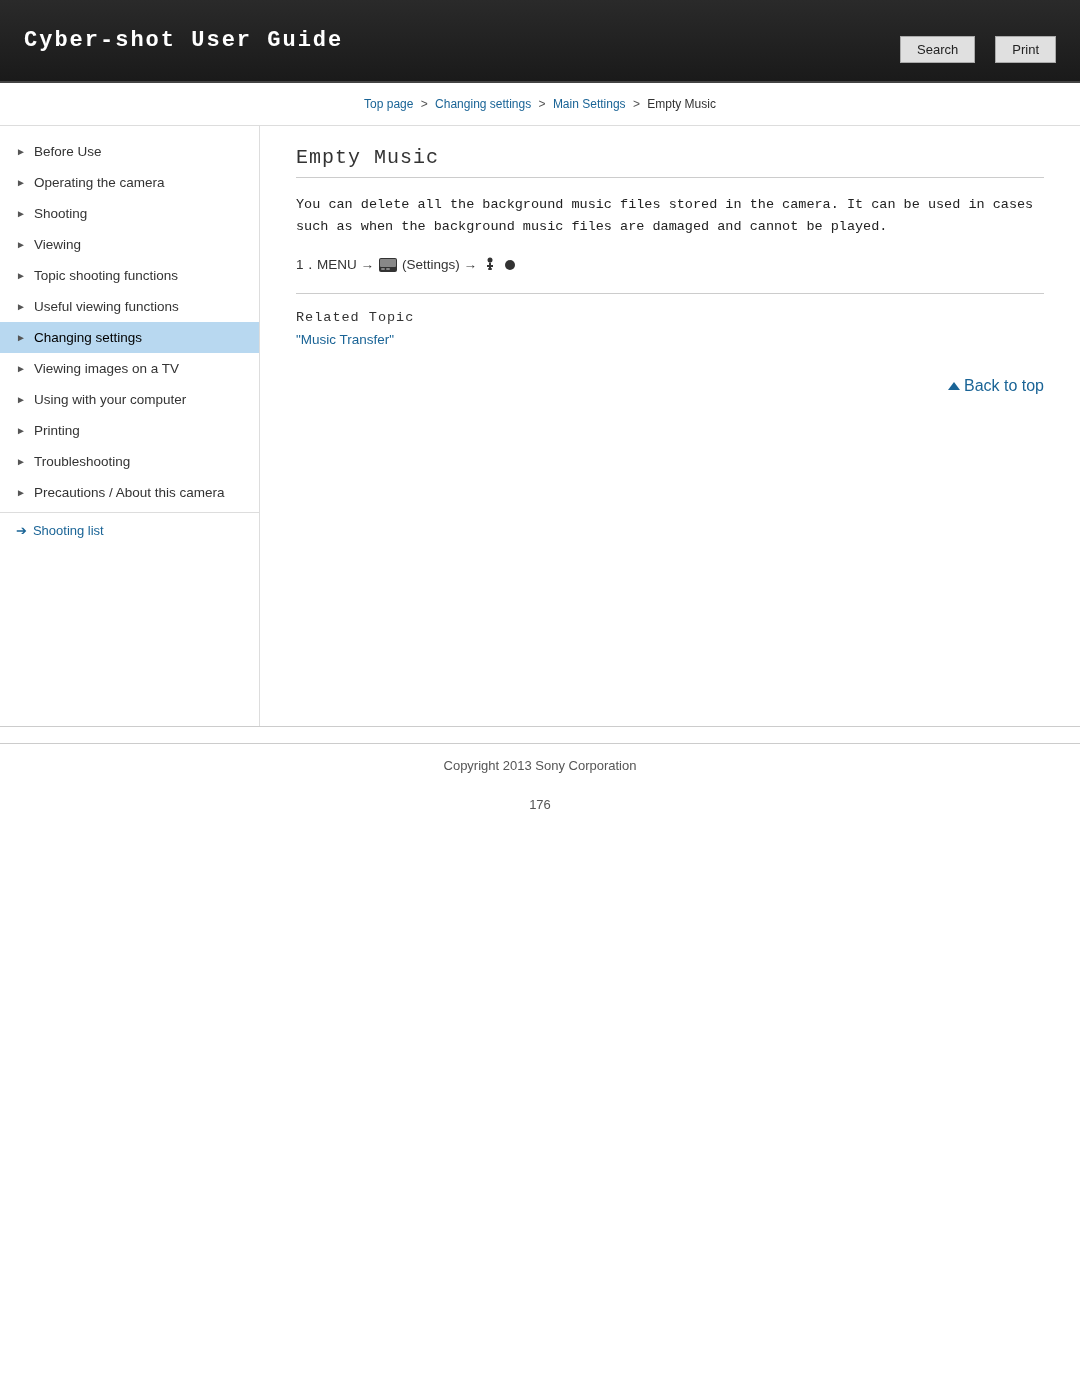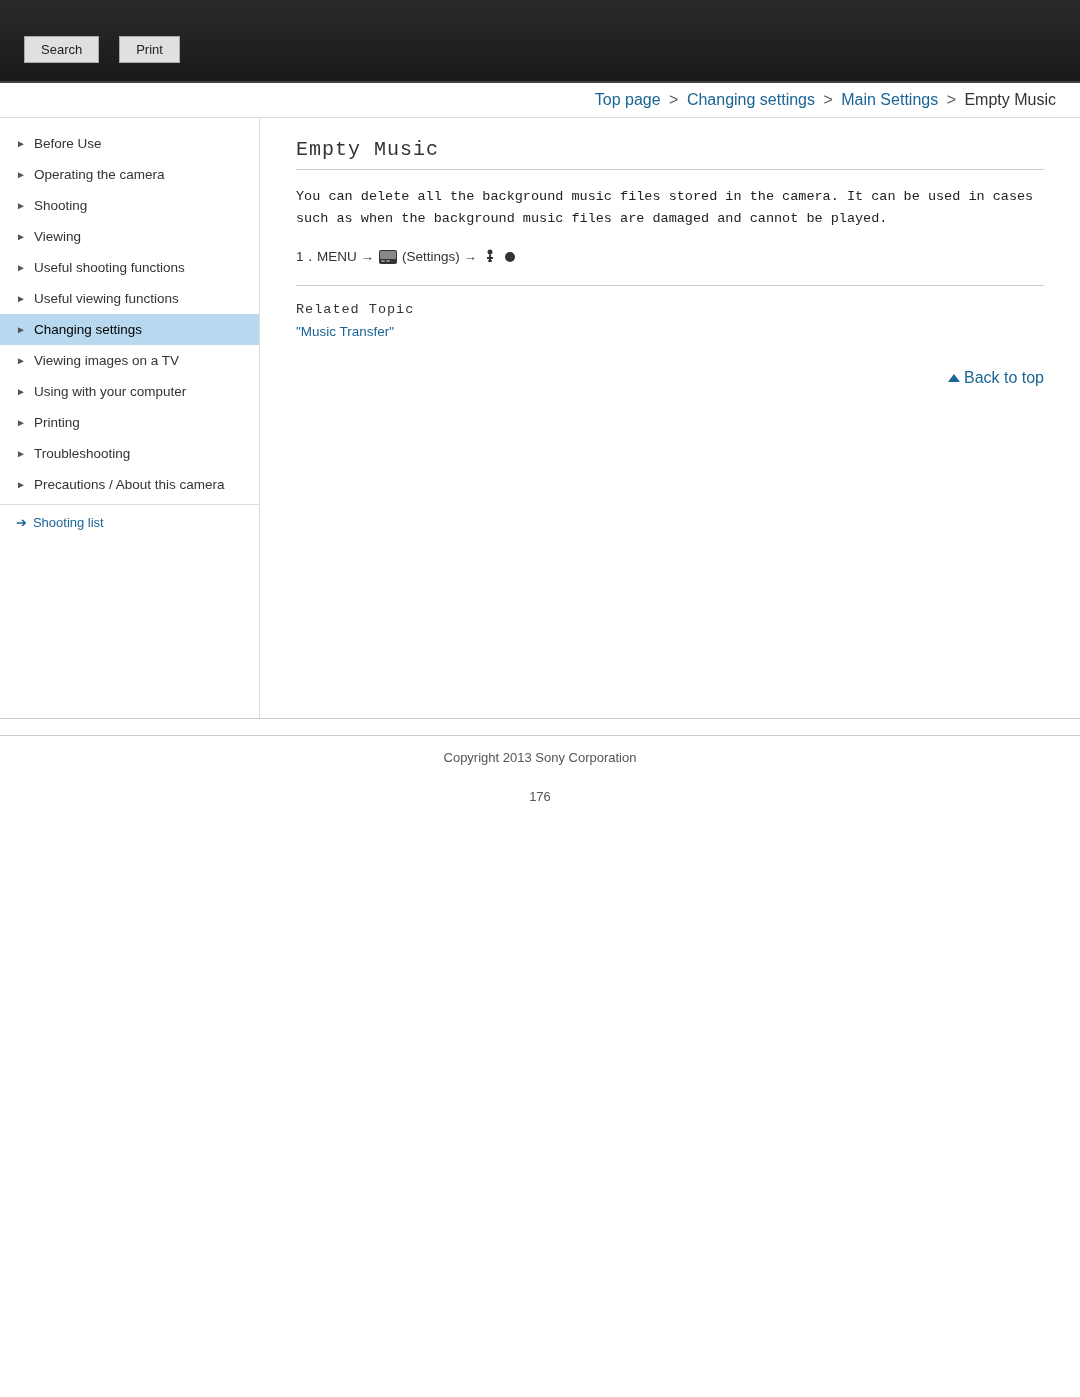--- a/index.html
+++ b/index.html
@@ -37,23 +37,23 @@
       background: #e0e0e0;
       border: 1px solid #aaa;
       padding: 5px 16px;
       font-size: 13px;
       cursor: pointer;
       color: #222;
     }
 
     
     .breadcrumb-bar {
-      padding: 8px 24px;
-      text-align: right;
-      font-size: 16px;
+      padding: 14px 24px;
+      text-align: center;
+      font-size: 12px;
       border-bottom: 1px solid #ddd;
     }
     .breadcrumb-bar a, .breadcrumb-link {
       color: #1a6496;
       text-decoration: none;
     }
     .breadcrumb-sep { color: #555; margin: 0 4px; }
 
     
     .layout {
@@ -202,20 +202,21 @@
       background: #333;
       border-radius: 50%;
       vertical-align: middle;
       margin: 0 2px;
     }
   </style>
 </head>
 <body>
 
 <div class="header">
+  <span class="header-title">Cyber-shot User Guide</span>
   <div class="header-buttons">
     <button class="header-btn">Search</button>
     <button class="header-btn">Print</button>
   </div>
 </div>
 
 <div class="breadcrumb-bar">
   <a href="#" class="breadcrumb-link">Top page</a>
   <span class="breadcrumb-sep"> &gt; </span>
   <a href="#" class="breadcrumb-link">Changing settings</a>
@@ -239,21 +240,21 @@
     <div class="sidebar-item">
       <span class="sidebar-arrow">►</span>
       <span>Shooting</span>
     </div>
     <div class="sidebar-item">
       <span class="sidebar-arrow">►</span>
       <span>Viewing</span>
     </div>
     <div class="sidebar-item">
       <span class="sidebar-arrow">►</span>
-      <span>Useful shooting functions</span>
+      <span>Topic shooting functions</span>
     </div>
     <div class="sidebar-item">
       <span class="sidebar-arrow">►</span>
       <span>Useful viewing functions</span>
     </div>
     <div class="sidebar-item active">
       <span class="sidebar-arrow">►</span>
       <span>Changing settings</span>
     </div>
     <div class="sidebar-item">

